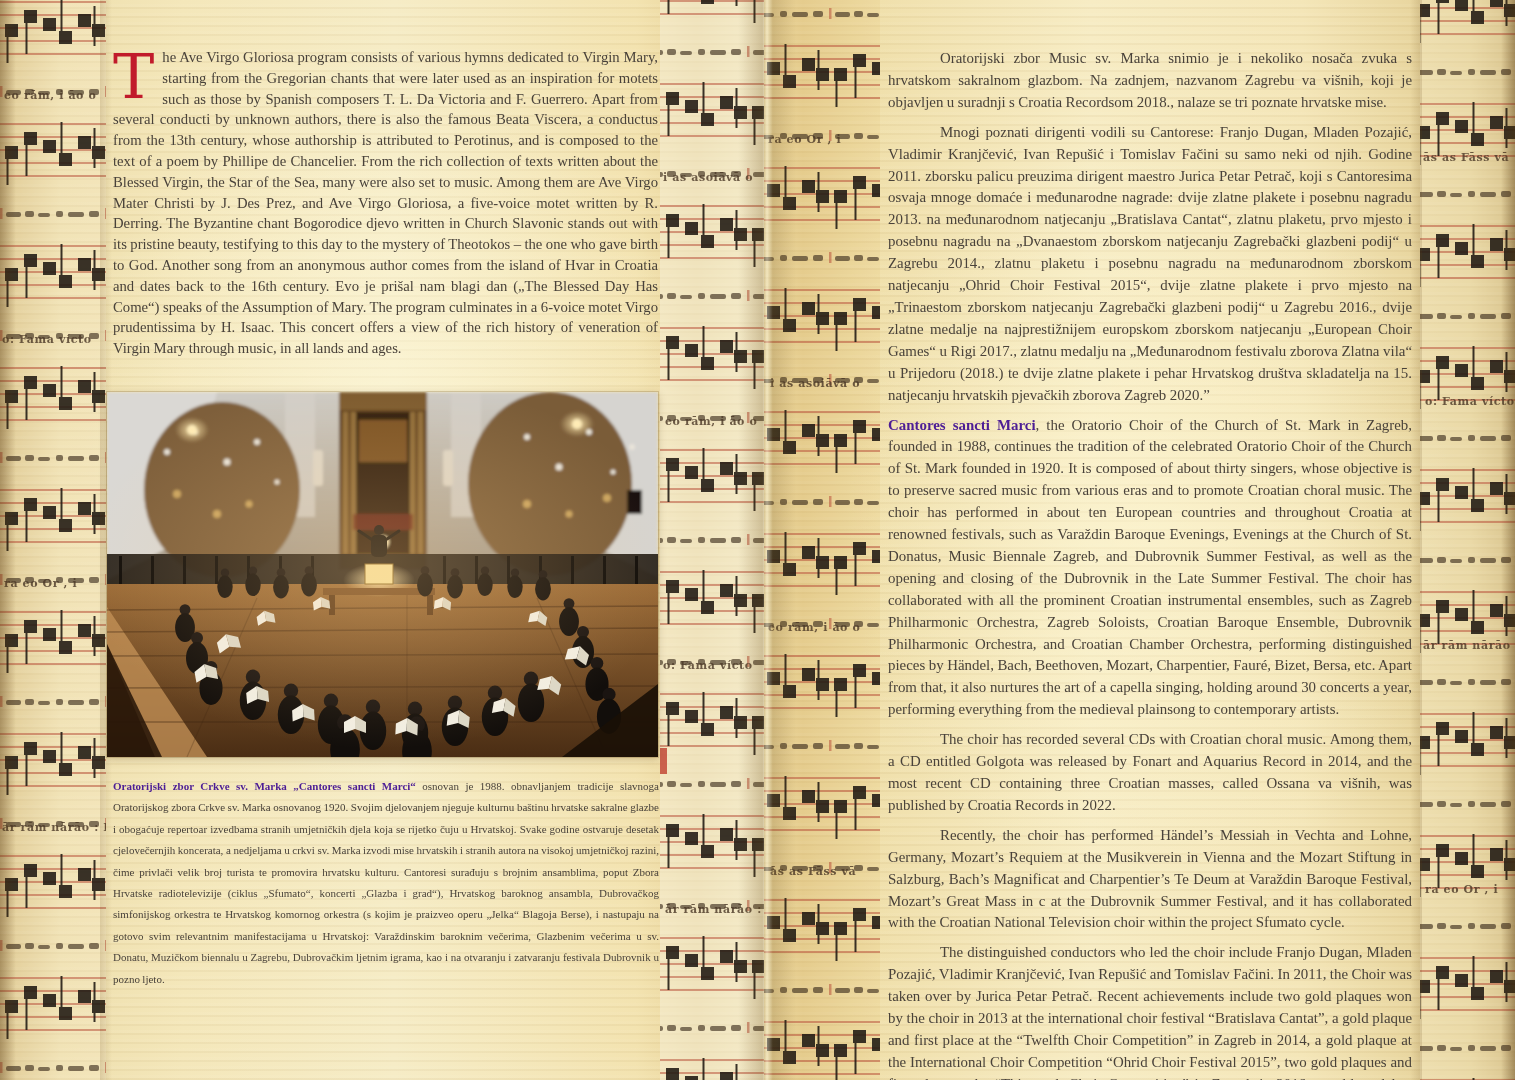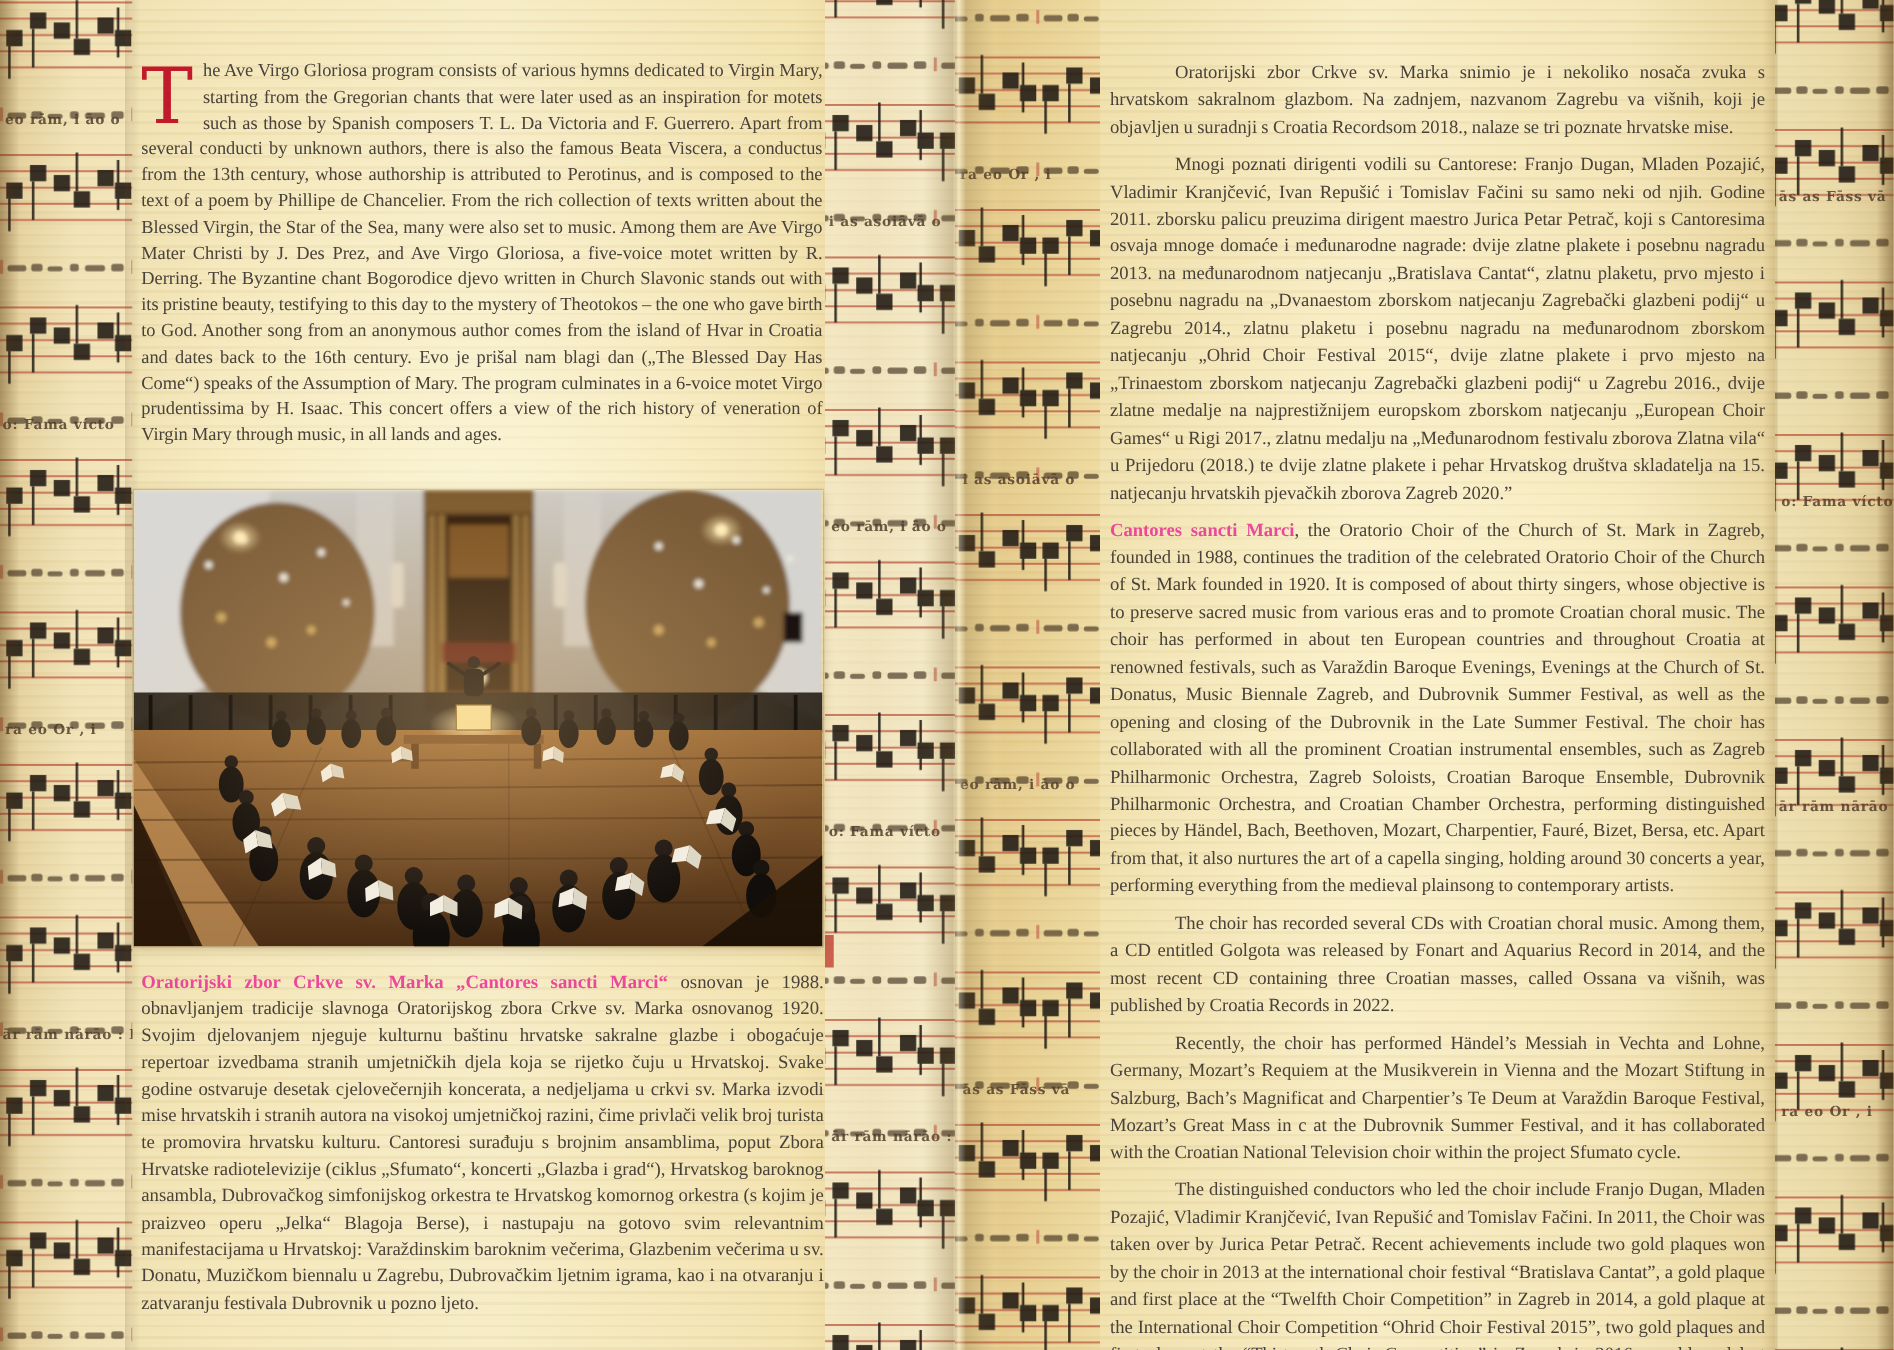--- a/index.html
+++ b/index.html
@@ -23,25 +23,25 @@
   .chant-frag{font-family:"DejaVu Serif",serif;font-weight:700;font-size:11px;fill:#4a3726;opacity:.8;letter-spacing:.6px}
   .layer{position:absolute;top:0;height:1080px;pointer-events:none}
   #shade-left-edge{left:0;width:16px;background:linear-gradient(90deg,rgba(80,50,10,.38),rgba(80,50,10,0))}
   #shade-right-edge{right:0;width:14px;background:linear-gradient(270deg,rgba(80,50,10,.4),rgba(80,50,10,0))}
   #shade-strip-left{left:100px;width:12px;background:linear-gradient(90deg,rgba(95,62,15,.16),rgba(95,62,15,0))}
   #shade-strip-right{left:1410px;width:12px;background:linear-gradient(270deg,rgba(95,62,15,.16),rgba(95,62,15,0))}
   #shade-fold{left:738px;width:58px;background:linear-gradient(90deg,rgba(100,70,20,0),rgba(100,70,20,.24) 42%,rgba(255,255,242,.4) 50%,rgba(110,78,22,.22) 60%,rgba(100,70,20,0))}
 
   .page-text{position:absolute;color:#49423a;text-align:justify;word-spacing:-.3px}
   #intro{left:113px;top:47px;width:545px;font-size:14.7px;line-height:20.8px}
-  #caption{left:113px;top:776px;width:546px;font-size:15px;line-height:21.4px}
+  #caption{left:113px;top:776px;width:546px;font-size:11px;line-height:21.4px}
   #right-col{left:888px;top:48px;width:524px;font-size:14.9px;line-height:21.9px}
   #right-col p{margin-bottom:8px}
   .indent{text-indent:52px}
-  .seg-b{font-weight:bold;color:#ec4899}
+  .seg-b{font-weight:bold;color:#4c1d95}
   .seg-i{}
   .dropcap{float:left;font-family:"DejaVu Serif",serif;font-size:62px;line-height:56px;color:#c11b2b;margin:2px 8px -4px 0}
 
   #photo{position:absolute;left:107px;top:392px;width:551px;height:365px;box-shadow:0 0 0 1px rgba(120,90,40,.25),0 2px 8px rgba(90,60,20,.25)}
   #photo svg{display:block;width:100%;height:100%}
 </style>
 </head>
 <body>
 
 <svg width="0" height="0" style="position:absolute" aria-hidden="true">
@@ -319,19 +319,19 @@
 
     <polygon points="0,252 55,365 0,365" fill="#241407" opacity=".85"></polygon>
     <polygon points="551,292 551,365 455,365" fill="#1a0f06" opacity=".9"></polygon>
     <ellipse cx="272" cy="172" rx="300" ry="185" fill="url(#warmG)"></ellipse>
   </svg>
 </div>
 
 <div class="page-text" id="caption"><span class="seg-b">Oratorijski zbor Crkve sv. Marka „Cantores sancti Marci“</span><span> osnovan je 1988. obnavljanjem tradicije slavnoga Oratorijskog zbora Crkve sv. Marka osnovanog 1920. Svojim djelovanjem njeguje kulturnu baštinu hrvatske sakralne glazbe i obogaćuje repertoar izvedbama stranih umjetničkih djela koja se rijetko čuju u Hrvatskoj. Svake godine ostvaruje desetak cjelovečernjih koncerata, a nedjeljama u crkvi sv. Marka izvodi mise hrvatskih i stranih autora na visokoj umjetničkoj razini, čime privlači velik broj turista te promovira hrvatsku kulturu. </span><span class="seg-i">Cantoresi</span><span> surađuju s brojnim ansamblima, poput Zbora Hrvatske radiotelevizije (ciklus „Sfumato“, koncerti „Glazba i grad“), Hrvatskog baroknog ansambla, Dubrovačkog simfonijskog orkestra te Hrvatskog komornog orkestra (s kojim je praizveo operu „Jelka“ Blagoja Berse), i nastupaju na gotovo svim relevantnim manifestacijama u Hrvatskoj: Varaždinskim baroknim večerima, Glazbenim večerima u sv. Donatu, Muzičkom biennalu u Zagrebu, Dubrovačkim ljetnim igrama, kao i na otvaranju i zatvaranju festivala </span><span class="seg-i">Dubrovnik u pozno ljeto</span><span>.</span></div>
 
 <div class="page-text" id="right-col">
-  <p class="indent"><span>Oratorijski zbor Crkve sv. Marka snimio je i nekoliko nosača zvuka s hrvatskom sakralnom glazbom. Na zadnjem, nazvanom </span><span class="seg-i">Zagrebu va višnih</span><span>, koji je objavljen u suradnji s Croatia Recordsom 2018., nalaze se tri poznate hrvatske mise.</span></p>
+  <p class="indent"><span>Oratorijski zbor Music sv. Marka snimio je i nekoliko nosača zvuka s hrvatskom sakralnom glazbom. Na zadnjem, nazvanom </span><span class="seg-i">Zagrebu va višnih</span><span>, koji je objavljen u suradnji s Croatia Recordsom 2018., nalaze se tri poznate hrvatske mise.</span></p>
   <p class="indent"><span>Mnogi poznati dirigenti vodili su Cantorese:  Franjo Dugan, Mladen Pozajić, Vladimir Kranjčević, Ivan Repušić i Tomislav Fačini su samo neki od njih. Godine 2011. zborsku palicu preuzima dirigent maestro Jurica Petar Petrač, koji s Cantoresima osvaja mnoge domaće i međunarodne nagrade: dvije zlatne plakete i posebnu nagradu 2013. na međunarodnom natjecanju „Bratislava Cantat“, zlatnu plaketu, prvo mjesto i posebnu nagradu na „Dvanaestom zborskom natjecanju </span><span class="seg-i">Zagrebački glazbeni podij</span><span>“ u Zagrebu 2014., zlatnu plaketu i posebnu nagradu na međunarodnom zborskom natjecanju „Ohrid Choir Festival 2015“, dvije zlatne plakete i prvo mjesto na „Trinaestom zborskom natjecanju </span><span class="seg-i">Zagrebački glazbeni podij</span><span>“ u Zagrebu 2016., dvije zlatne medalje na najprestižnijem europskom zborskom natjecanju „European Choir Games“ u Rigi 2017., zlatnu medalju na „Međunarodnom festivalu zborova </span><span class="seg-i">Zlatna vila</span><span>“ u Prijedoru (2018.) te dvije zlatne plakete i pehar Hrvatskog društva skladatelja na 15. natjecanju hrvatskih pjevačkih zborova </span><span class="seg-i">Zagreb 2020.</span><span>”</span></p>
   <p><span class="seg-b">Cantores sancti Marci</span><span>, the Oratorio Choir of the Church of St. Mark in Zagreb, founded in 1988, continues the tradition of the celebrated Oratorio Choir of the Church of St. Mark founded in 1920. It is composed of about thirty singers, whose objective is to preserve sacred music from various eras and to promote Croatian choral music. The choir has performed in about ten European countries and throughout Croatia at renowned festivals, such as Varaždin Baroque Evenings, Evenings at the Church of St. Donatus, Music Biennale Zagreb, and Dubrovnik Summer Festival, as well as the opening and closing of the Dubrovnik in the Late Summer Festival. The choir has collaborated with all the prominent Croatian instrumental ensembles, such as Zagreb Philharmonic Orchestra, Zagreb Soloists, Croatian Baroque Ensemble, Dubrovnik Philharmonic Orchestra, and Croatian Chamber Orchestra, performing distinguished pieces by Händel, Bach, Beethoven, Mozart, Charpentier, Fauré, Bizet, Bersa, etc. Apart from that, it also nurtures the art of a capella singing, holding around 30 concerts a year, performing everything from the medieval plainsong to contemporary artists.</span></p>
   <p class="indent"><span>The choir has recorded several CDs with Croatian choral music. Among them, a CD entitled Golgota was released by Fonart and Aquarius Record in 2014, and the most recent CD containing three Croatian masses, called Ossana va višnih, was published by Croatia Records in 2022.</span></p>
   <p class="indent"><span>Recently, the choir has performed Händel’s Messiah in Vechta and Lohne, Germany, Mozart’s Requiem at the Musikverein in Vienna and the Mozart Stiftung in Salzburg, Bach’s Magnificat and Charpentier’s Te Deum at Varaždin Baroque Festival, Mozart’s Great Mass in c at the Dubrovnik Summer Festival, and it has collaborated with the Croatian National Television choir within the project Sfumato cycle.</span></p>
   <p class="indent"><span>The distinguished conductors who led the choir include Franjo Dugan, Mladen Pozajić, Vladimir Kranjčević, Ivan Repušić and Tomislav Fačini. In 2011, the Choir was taken over by Jurica Petar Petrač. Recent achievements include two gold plaques won by the choir in 2013 at the international choir festival “Bratislava Cantat”, a gold plaque and first place at the “Twelfth Choir Competition” in Zagreb in 2014, a gold plaque at the International Choir Competition “Ohrid Choir Festival 2015”, two gold plaques and first place at the “Thirteenth Choir Competition” in Zagreb in 2016, a gold medal at Zlatna vila Prijedor 2018 competition, and two golden medals at the most prestigious European choir competition, European Choir Games in Riga, Latvia 2017.</span></p>
 </div>
 
 </body></html>

